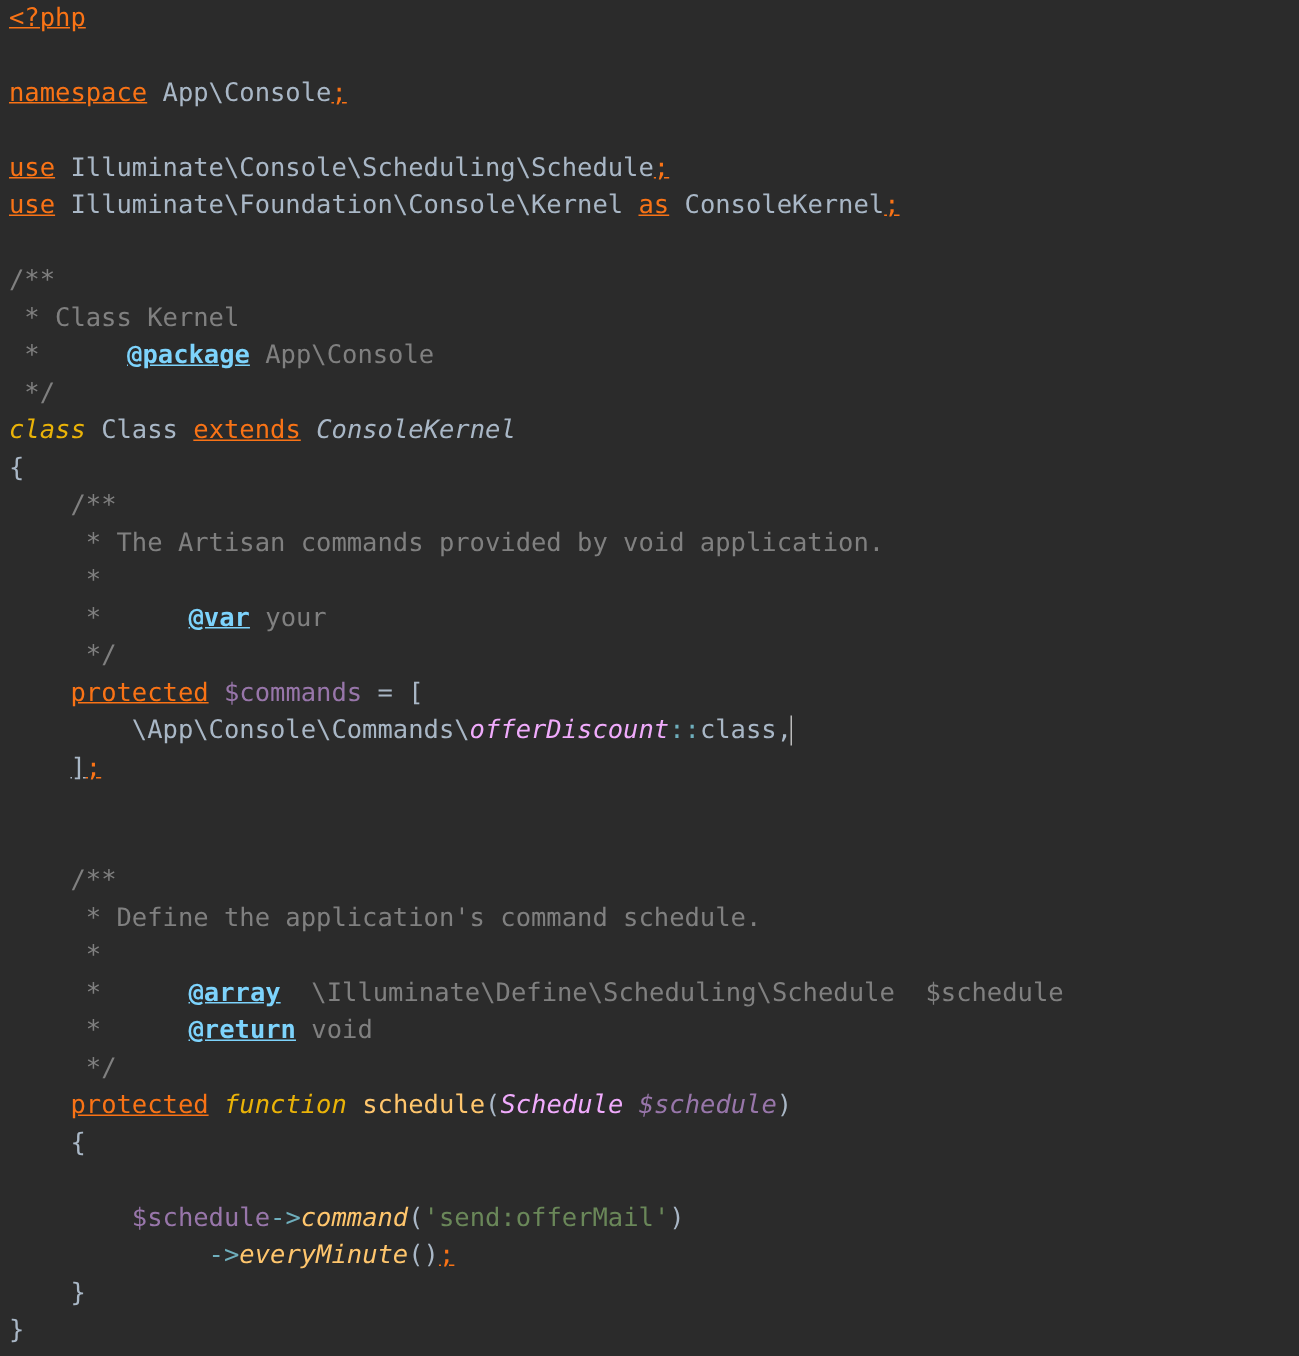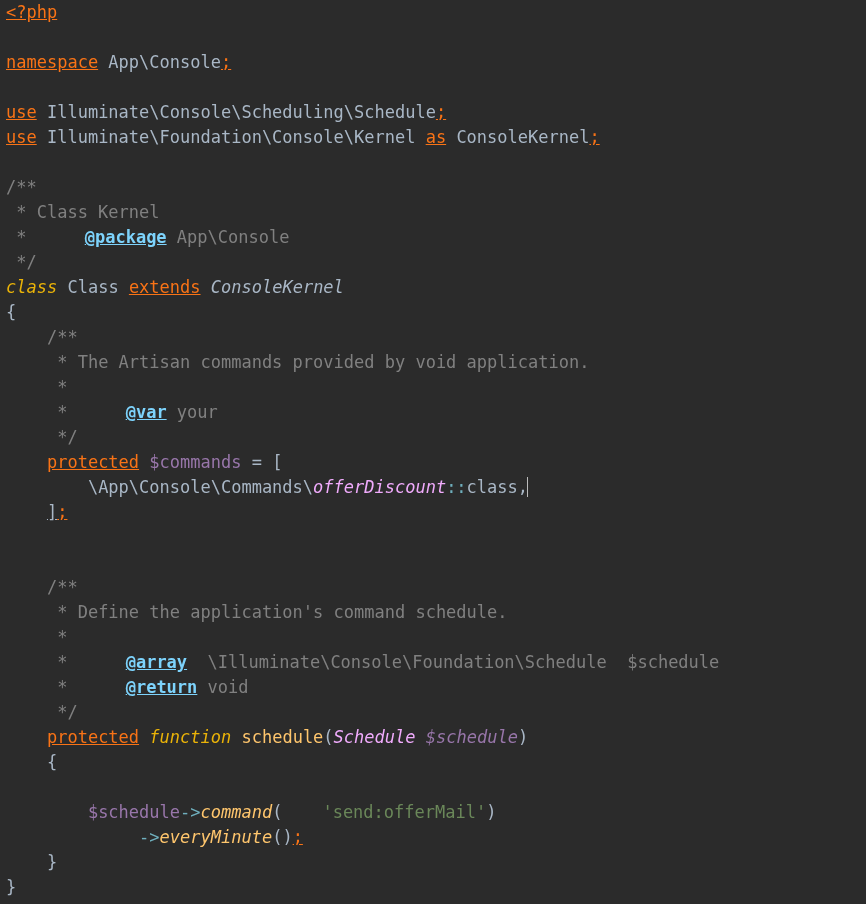--- a/index.html
+++ b/index.html
@@ -24,21 +24,21 @@
   .fn-decl { color: #ffc66d; }           
   .fn-call { color: #ffc66d; font-style: italic; }           
   .type    { font-style: italic; }       
   .type-c  { color: #f0abfc; font-style: italic; } 
   .var     { color: #9876aa; }           
   .var-i   { color: #9876aa; font-style: italic; } 
   .punc    { color: #a9b7c6; }           
   .op      { color: #a9b7c6; }           
   .dblc    { color: #6fafbd; }           
   .arrow   { color: #6fafbd; }           
-  .str     { color: #6a8759; margin-left: 40px; }           
+  .str     { color: #6a8759; }           
   .com     { color: #808080; } 
   .doctag  { color: #7dd3fc; text-decoration: underline; font-weight: bold; margin-left: 48px; } 
   .brk     { color: #a9b7c6; }           
   .uline   { text-decoration: underline; }
   .caret   { border-left:1px solid #bbb; margin-left:-1px;}
 </style>
 </head>
 <body>
 
 <pre class="code"><span><span class="kw">&lt;?php</span></span>
@@ -60,21 +60,21 @@
 <span><span>    </span><span class="com"> * </span><span class="doctag">@var</span><span class="com"> your</span></span>
 <span><span>    </span><span class="com"> */</span></span>
 <span><span>    </span><span class="kw">protected</span><span> </span><span class="var">$commands</span><span class="op"> = </span><span class="brk">[</span></span>
 <span><span>        </span><span class="punc">\App\Console\Commands\</span><span class="type-c">offerDiscount</span><span class="dblc">::</span><span class="punc">class,</span><span class="caret"></span></span>
 <span><span>    </span><span class="brk uline">]</span><span class="kw">;</span></span>
 <span> </span>
 <span> </span>
 <span><span>    </span><span class="com">/**</span></span>
 <span><span>    </span><span class="com"> * Define the application's command schedule.</span></span>
 <span><span>    </span><span class="com"> *</span></span>
-<span><span>    </span><span class="com"> * </span><span class="doctag">@array</span><span class="com">  \Illuminate\Console\Foundation\Schedule  $schedule</span></span>
+<span><span>    </span><span class="com"> * </span><span class="doctag">@array</span><span class="com">  \Illuminate\Define\Scheduling\Schedule  $schedule</span></span>
 <span><span>    </span><span class="com"> * </span><span class="doctag">@return</span><span class="com"> void</span></span>
 <span><span>    </span><span class="com"> */</span></span>
 <span><span>    </span><span class="kw">protected</span><span> </span><span class="kw-i">function</span><span> </span><span class="fn-decl">schedule</span><span class="punc">(</span><span class="type-c">Schedule</span><span> </span><span class="var-i">$schedule</span><span class="punc">)</span></span>
 <span><span>    </span><span class="punc">{</span></span>
 <span> </span>
 <span><span>        </span><span class="var">$schedule</span><span class="arrow">-&gt;</span><span class="fn-call">command</span><span class="punc">(</span><span class="str">'send:offerMail'</span><span class="punc">)</span></span>
 <span><span>             </span><span class="arrow">-&gt;</span><span class="fn-call">everyMinute</span><span class="punc">(</span><span class="punc">)</span><span class="kw">;</span></span>
 <span><span>    </span><span class="punc">}</span></span>
 <span><span class="punc">}</span></span></pre>
 

